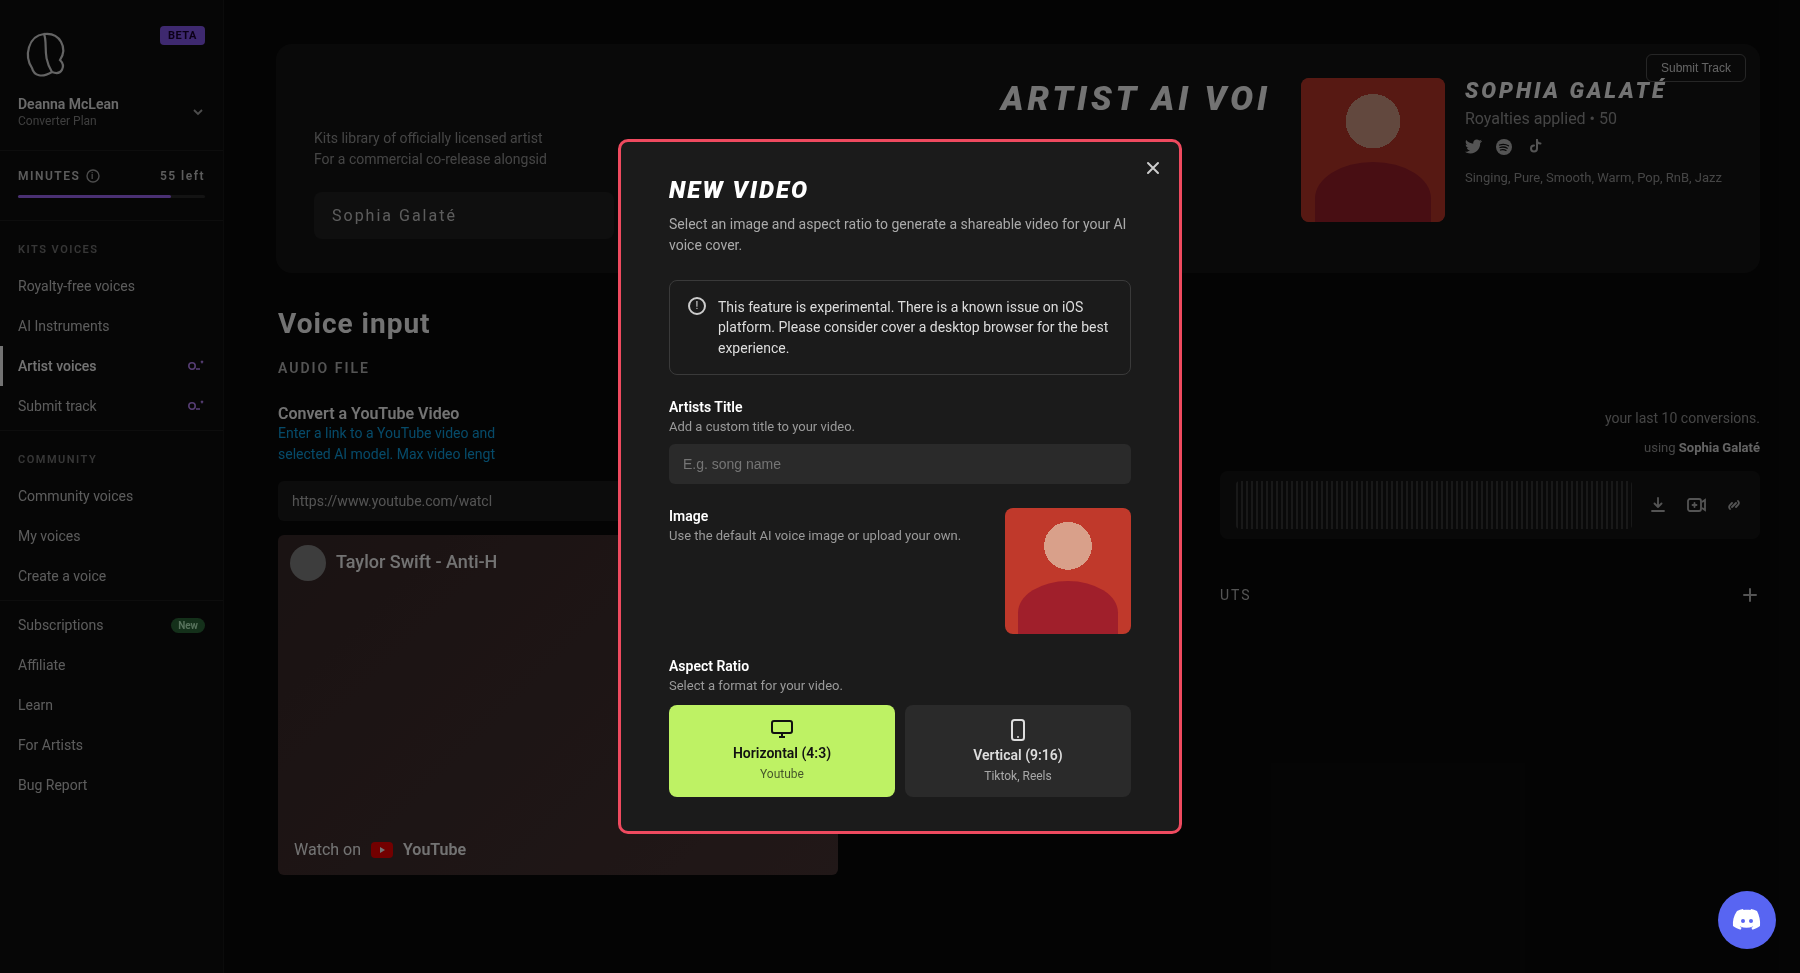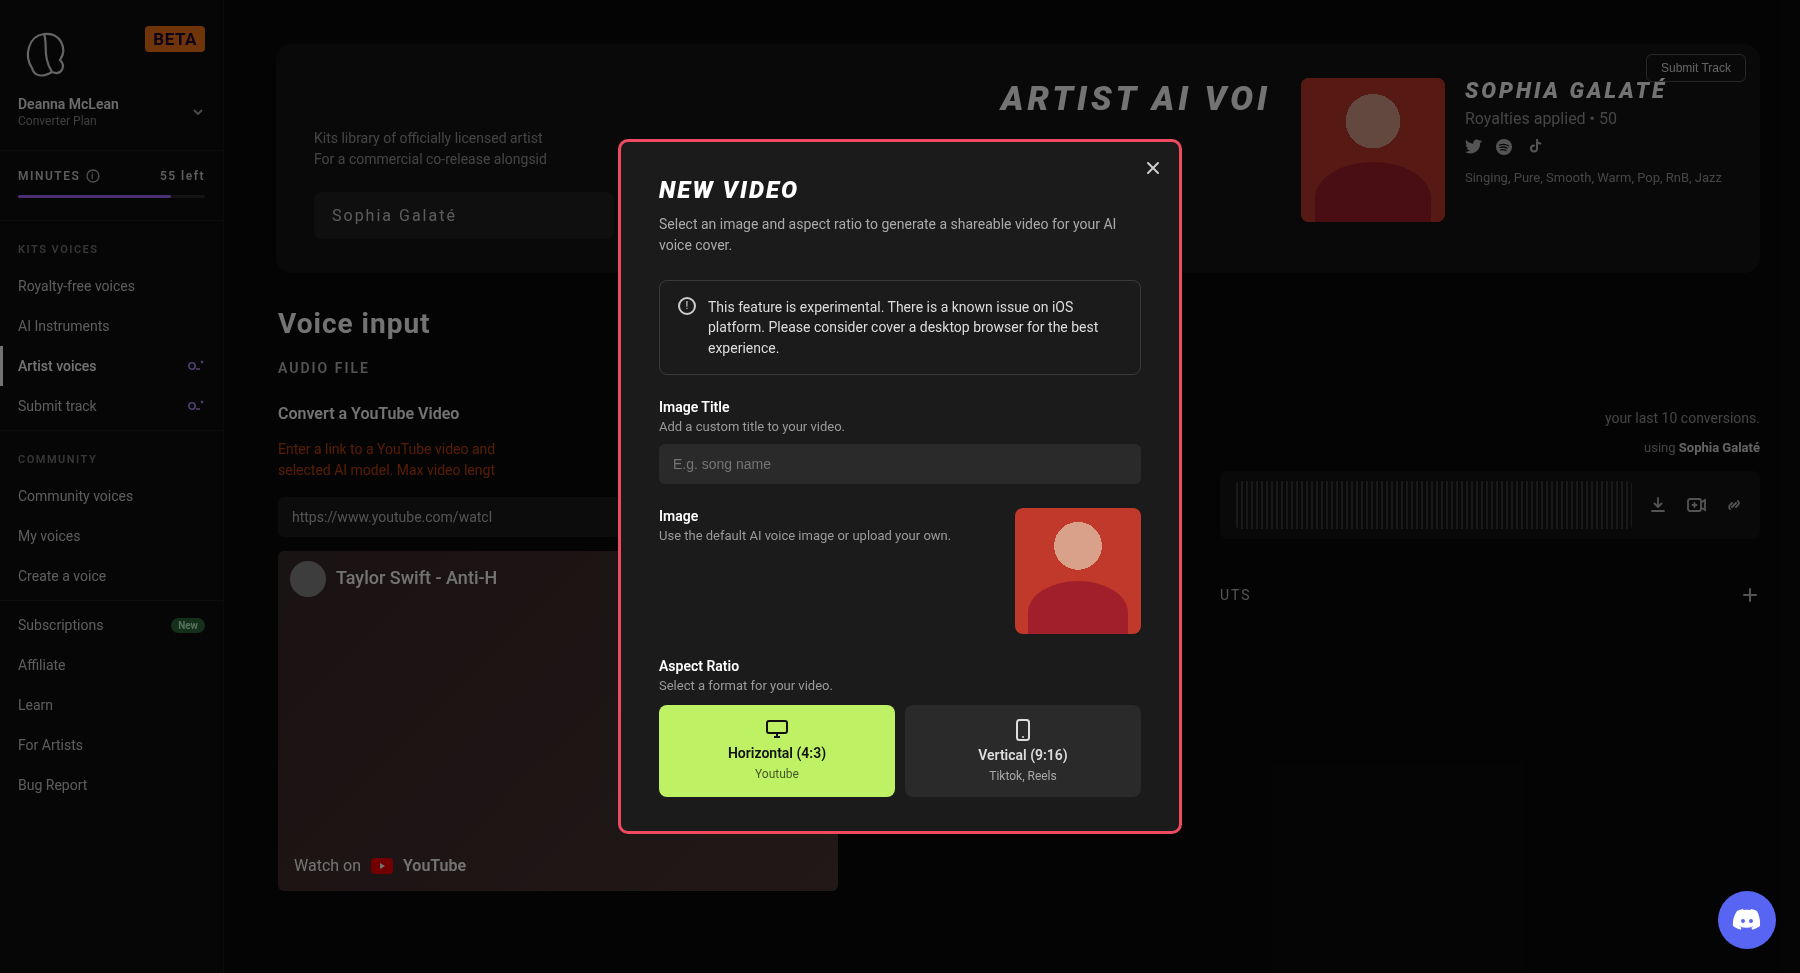--- a/index.html
+++ b/index.html
@@ -14,21 +14,21 @@
 .sidebar {
   position: absolute; left: 0; top: 0; width: 224px; height: 100%;
   background: #0f0f0f; display: flex; flex-direction: column;
   border-right: 1px solid #1a1a1a;
 }
 .sidebar-head {
   padding: 26px 18px 10px 18px; display: flex; align-items: flex-start; justify-content: space-between;
 }
 .logo-wrap { display:flex; align-items:center; gap:10px;}
 .beta {
-  background: #f97316; color: #1a0033; font-size: 17px; font-weight: 700;
+  background: #8b5cf6; color: #1a0033; font-size: 11px; font-weight: 700;
   padding: 3px 8px; border-radius: 4px; letter-spacing: 0.5px;
 }
 .user-block {
   padding: 8px 18px 18px 18px; display:flex; align-items:center; justify-content:space-between;
 }
 .user-name { font-size: 14px; font-weight: 600; color: #eee; }
 .user-plan { font-size: 12px; color: #8a8a8a; margin-top:2px;}
 .chev { color:#aaa; font-size:12px;}
 .minutes-row {
   padding: 14px 18px 0 18px; display:flex; justify-content:space-between;
@@ -79,21 +79,21 @@
 .artist-social { display:flex; gap:12px; margin-top:10px; color:#bbb;}
 .submit-track-btn {
   position:absolute; border:1px solid #555; border-radius:6px; padding:6px 14px;
   font-size:12px; color:#ddd; background:transparent;
 }
 .voice-section { padding:0 2px;}
 .voice-title { font-size:28px; font-weight:700; color:#fff; letter-spacing:1px;}
 .tabs { margin-top:20px; display:flex; gap:60px; color:#bbb; font-size:14px; letter-spacing:2px; font-weight:600;}
 .section-block { margin-top:28px;}
 .sec-head { font-size:16px; font-weight:600; color:#fff;}
-.sec-desc { font-size:14px; color:#c2410c; margin-top:16px; max-width:640px; line-height:1.5;}
+.sec-desc { font-size:14px; color:#0ea5e9; margin-top:0; max-width:640px; line-height:1.5;}
 .url-input {
   margin-top:16px; background:#1c1c1c; border-radius:6px; padding:12px 14px;
   font-size:14px; color:#bbb; width:560px;
 }
 .yt-embed {
   margin-top:14px; width:560px; height:340px; background:#2a2a2a; border-radius:6px; position:relative;
   background: linear-gradient(135deg,#3a2a2a,#4a3535);
 }
 .yt-title { position:absolute; top:16px; left:58px; color:#fff; font-size:18px; font-weight:500;}
 .yt-avatar { position:absolute; top:10px; left:12px; width:36px; height:36px; border-radius:50%; background:#888;}
@@ -110,21 +110,21 @@
 .wave-icons { display:flex; gap:18px; color:#bbb;}
 .slots-row { margin-top:46px; display:flex; justify-content:space-between; align-items:center; color:#bbb; letter-spacing:2px; font-size:14px;}
 
 
 .modal-overlay {
   position:absolute; inset:0; background:rgba(0,0,0,0.55);
   display:flex; align-items:center; justify-content:center;
 }
 .modal {
   width:564px; background:#1b1b1b; border:3px solid #ef4a5f; border-radius:10px;
-  padding: 34px 38px;
+  padding: 34px 48px;
   position:relative; max-height:820px;
 }
 .modal-close {
   position:absolute; top:18px; right:18px; color:#ccc; font-size:18px; cursor:pointer;
 }
 .modal-title { font-size:24px; font-weight:900; letter-spacing:2px; font-style:italic; color:#fff;}
 .modal-sub { font-size:14px; color:#aaa; margin-top:10px; line-height:1.5;}
 .warning-box {
   margin-top:24px; border:1px solid #3a3a3a; border-radius:8px; padding:16px 18px;
   display:flex; gap:12px; font-size:14px; color:#ddd; line-height:1.45;
@@ -371,21 +371,21 @@
     </span>
     <h3 class="modal-title">NEW VIDEO</h3>
     <p class="modal-sub">Select an image and aspect ratio to generate a shareable video for your AI voice cover.</p>
 
     <div class="warning-box">
       <span class="warn-icon">!</span>
       <span>This feature is experimental. There is a known issue on iOS platform. Please consider cover a desktop browser for the best experience.</span>
     </div>
 
     <div class="field-group">
-      <div class="field-label">Image Title</div>
+      <div class="field-label">Artists Title</div>
       <div class="field-help">Add a custom title to your video.</div>
       <input class="text-input" placeholder="E.g. song name" style="">
     </div>
 
     <div class="field-group image-row">
       <div>
         <div class="field-label">Image</div>
         <div class="field-help">Use the default AI voice image or upload your own.</div>
       </div>
       <div class="image-preview"></div>

